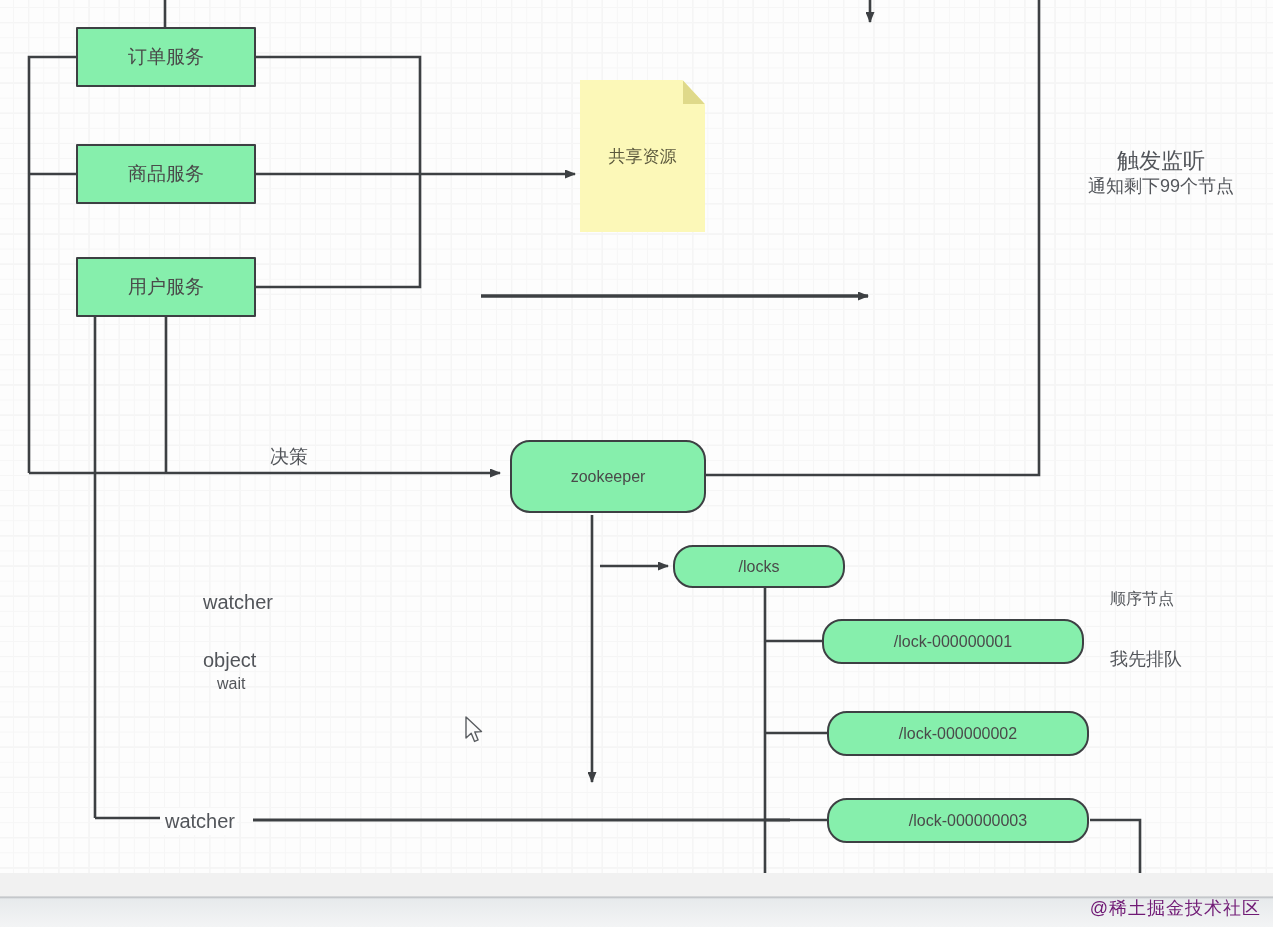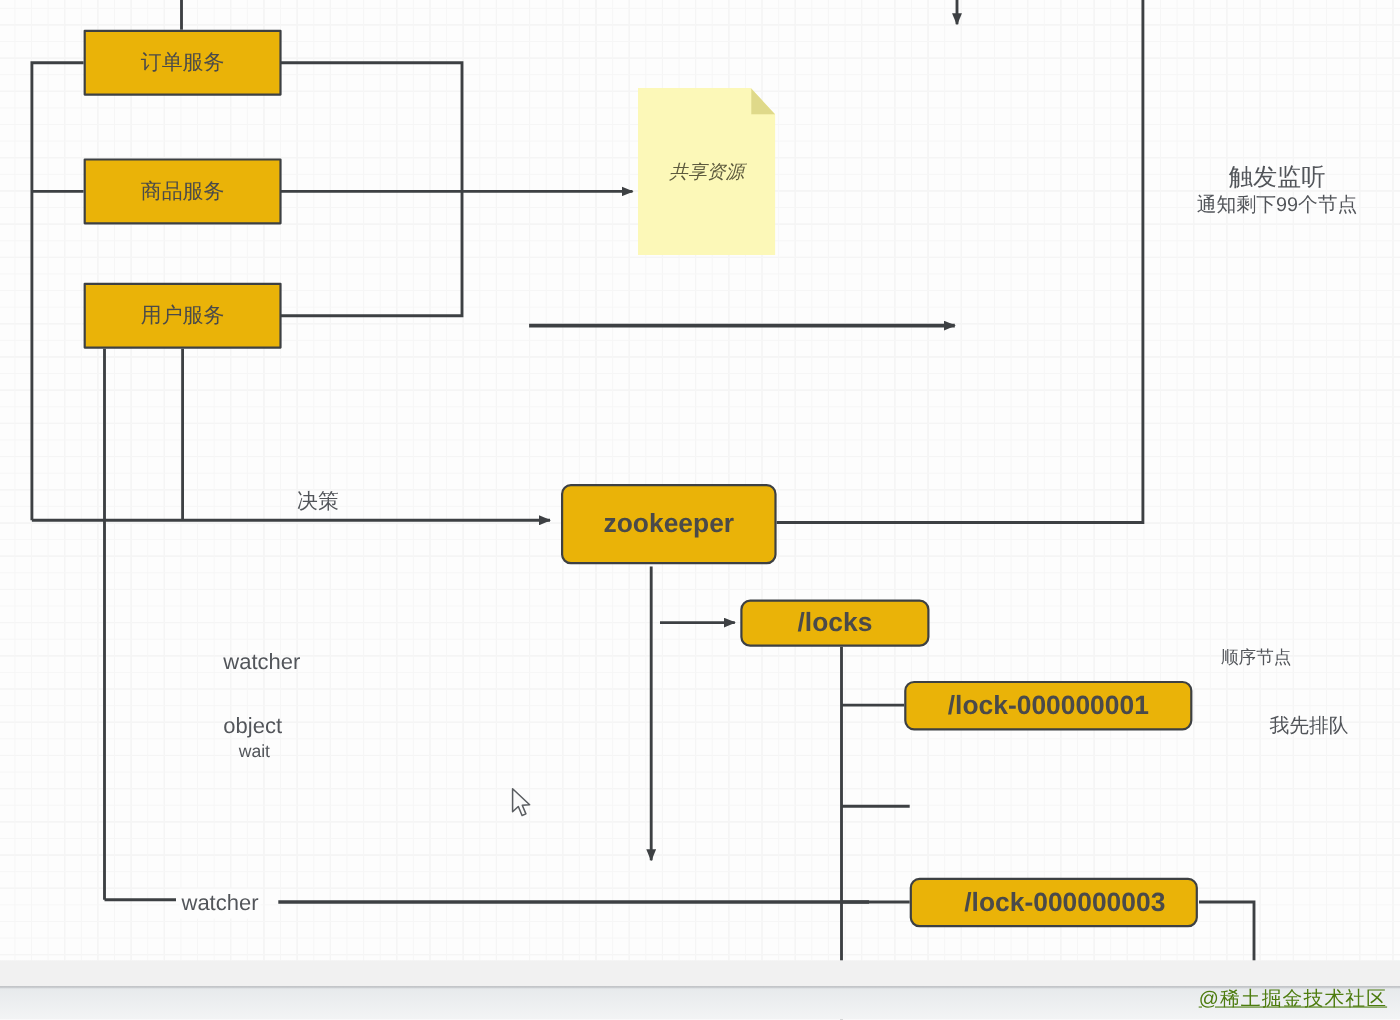--- a/index.html
+++ b/index.html
@@ -10,38 +10,38 @@
         background-image:
           linear-gradient(to right,#ededed 1px,transparent 1px),
           linear-gradient(to bottom,#ededed 1px,transparent 1px);
         background-size:30.2px 30.2px;background-position:-2px -8px;}
   #grid:after{content:"";position:absolute;left:0;top:0;right:0;bottom:0;
         background-image:
           linear-gradient(to right,#f6f6f6 1px,transparent 1px),
           linear-gradient(to bottom,#f6f6f6 1px,transparent 1px);
         background-size:15.1px 15.1px;background-position:-2px -8px;}
   #svg{position:absolute;left:0;top:0;width:1273px;height:927px;}
-  .node{position:absolute;background:#eab308;border:2.5px solid #3d4043;
+  .node{position:absolute;background:#86efac;border:2.5px solid #3d4043;
         display:flex;align-items:center;justify-content:center;
         color:#4a4a4a;box-sizing:border-box;z-index:3;}
   .node.sq{border-radius:1px;font-size:19px;}
-  .node.rnd{border-radius:9px;font-size:24px;font-weight:bold;}
+  .node.rnd{border-radius:20px;font-size:16px;}
   .label{position:absolute;color:#52555a;z-index:4;white-space:pre;line-height:1.35;}
-  .note{position:absolute;z-index:3;font-style:italic;}
+  .note{position:absolute;z-index:3;}
   .note .body{position:absolute;left:0;top:0;width:100%;height:100%;
         background:#fcf8b8;clip-path:polygon(0 0,82% 0,100% 16%,100% 100%,0 100%);}
   .note .fold{position:absolute;right:0;top:0;width:18%;height:16%;
         background:#dfd98a;clip-path:polygon(0 0,100% 100%,0 100%);}
   .note .txt{position:absolute;left:0;top:0;width:100%;height:100%;
         display:flex;align-items:center;justify-content:center;
         color:#5d5a3e;font-size:17px;}
   #bottombar{position:absolute;left:0;top:873px;width:1273px;height:54px;
         background:linear-gradient(to bottom,#f1f1f1 0px,#f1f1f1 23px,#b9bcc0 24px,#e7eaec 26px,#f3f4f5 54px);}
   #watermark{position:absolute;right:12px;top:896px;font-size:18px;
-        color:#4d7c0f;letter-spacing:1px;z-index:6;white-space:nowrap;text-decoration:underline;}
+        color:#701a75;letter-spacing:1px;z-index:6;white-space:nowrap;}
   #cursor{position:absolute;left:464px;top:716px;z-index:8;}
 </style>
 </head>
 <body>
 
 <div id="stage">
 
   <div id="grid"></div>
 
   <svg id="svg" viewBox="0 0 1273 927" xmlns="http://www.w3.org/2000/svg">
@@ -102,41 +102,42 @@
     <div class="fold"></div>
     <div class="txt">共享资源</div>
   </div>
 
   <div class="node rnd" style="left:510px;top:440px;width:196px;height:73px;">zookeeper</div>
 
   <div class="node rnd" style="left:673px;top:545px;width:172px;height:43px;">/locks</div>
 
   <div class="node rnd" style="left:822px;top:619px;width:262px;height:45px;">/lock-000000001</div>
 
+  <div class="node rnd" style="left:827px;top:711px;width:262px;height:45px;">/lock-000000002</div>
 
   <div class="node rnd" style="left:827px;top:798px;width:262px;height:45px;padding-left:20px;">/lock-000000003</div>
 
 
   <div class="label" style="left:1068px;top:146px;font-size:22px;text-align:center;width:186px;">触发监听</div>
   <div class="label" style="left:1062px;top:174px;font-size:18px;text-align:center;width:198px;">通知剩下99个节点</div>
 
 
   <div class="label" style="left:270px;top:444px;font-size:19px;">决策</div>
 
   <div class="label" style="left:203px;top:589px;font-size:20px;">watcher</div>
 
   <div class="label" style="left:203px;top:647px;font-size:20px;">object</div>
 
   <div class="label" style="left:217px;top:673px;font-size:16px;">wait</div>
 
   <div class="label" style="left:163px;top:808px;font-size:20px;background:#fdfdfd;padding:0 2px;">watcher</div>
 
   <div class="label" style="left:1110px;top:588px;font-size:16px;">顺序节点</div>
 
-  <div class="label" style="left:1110px;top:647px;font-size:18px;margin-left:44px;">我先排队</div>
+  <div class="label" style="left:1110px;top:647px;font-size:18px;">我先排队</div>
 
   <div id="bottombar"></div>
 
   <div id="watermark">@稀土掘金技术社区</div>
 
   <svg id="cursor" width="22" height="30" viewBox="0 0 22 30" xmlns="http://www.w3.org/2000/svg">
     <path d="M2,1 L2,22 L7.2,17.2 L10.6,25.4 L14.1,23.9 L10.8,16 L17.5,15.6 z" fill="#fbfbfb" stroke="#5a5d61" stroke-width="1.4" stroke-linejoin="round"></path>
   </svg>
 
 </div>

